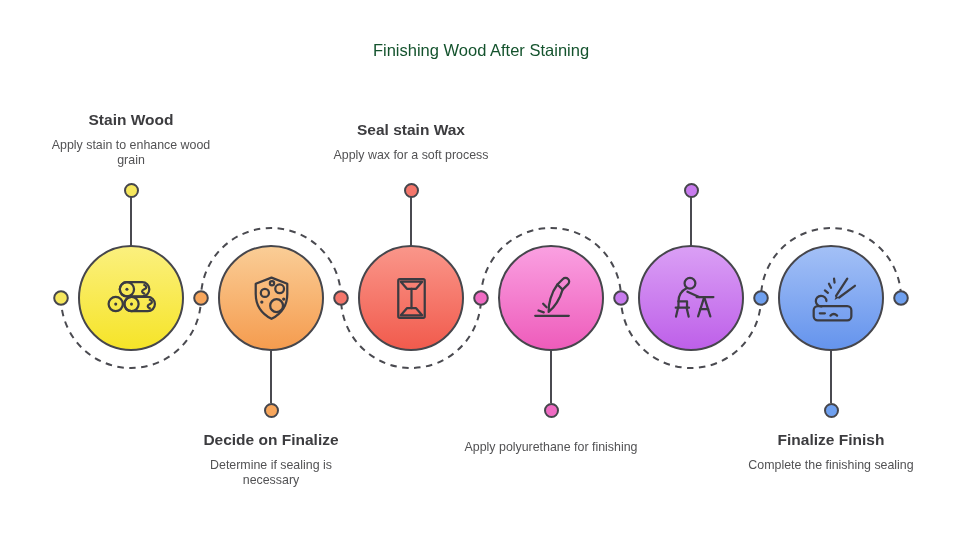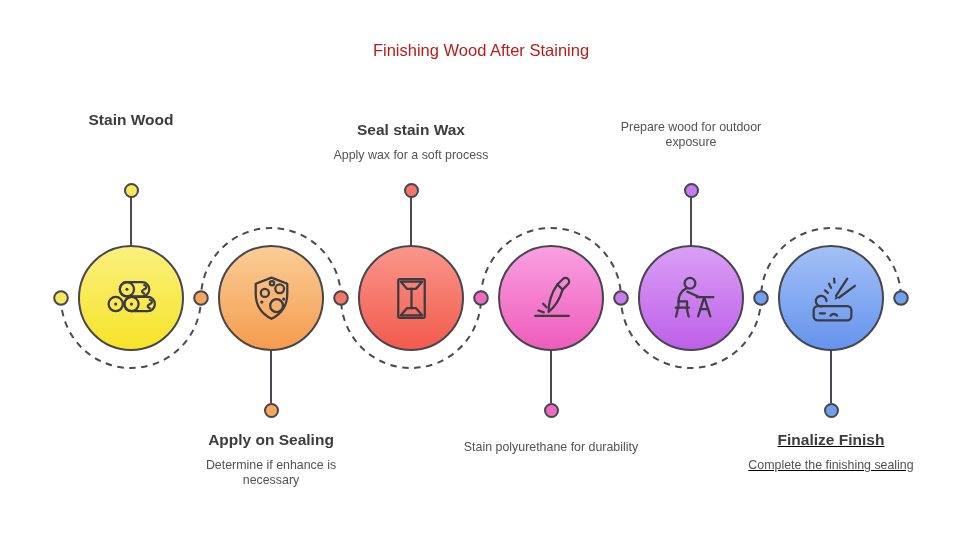--- a/index.html
+++ b/index.html
@@ -2,21 +2,21 @@
 <html><head>
 <meta charset="utf-8">
 <style>
   html,body{margin:0;padding:0;background:#fff;}
   .canvas{
     position:relative;width:962px;height:542px;background:#ffffff;overflow:hidden;
     font-family:"Liberation Sans",sans-serif;
   }
   .title{
     position:absolute;left:0;top:41px;width:962px;margin:0;text-align:center;
-    font-size:16.5px;font-weight:400;color:#b91c1c;
+    font-size:16.5px;font-weight:400;color:#14532d;
   }
   svg.flow{position:absolute;left:0;top:0;pointer-events:none;}
   .dashes{fill:none;stroke:#4a4a50;stroke-width:2;stroke-dasharray:6.5 5.5;}
   .cdot{stroke:#46464c;stroke-width:2;}
   .step{position:absolute;top:0;width:0;}
   .s1{left:131px}.s2{left:271px}.s3{left:411px}.s4{left:551px}.s5{left:691px}.s6{left:831px}
   .circle{
     position:absolute;left:-53px;top:245px;width:106px;height:106px;border-radius:50%;
     border:2px solid #46464c;box-sizing:border-box;
     background:linear-gradient(180deg,var(--ct),var(--cb));
@@ -29,21 +29,21 @@
   .stem-dot{
     position:absolute;left:-7.5px;width:15px;height:15px;border-radius:50%;
     border:2px solid #46464c;box-sizing:border-box;background:var(--cd);
   }
   .step.top .stem-dot{top:183px;}
   .step.bottom .stem-dot{top:403px;}
   .label{position:absolute;left:0;transform:translateX(-50%);width:180px;text-align:center;}
   .s1 .label,.s5 .label{top:111px;text-align:center;}
   .s3 .label{top:121px;}
   .step.bottom .label{top:431px;}
-  .s6 .label{width:212px;text-decoration:underline;}
+  .s6 .label{width:212px;}
   .label h2{margin:0;font-size:15.5px;font-weight:700;color:#3c3c3f;}
   .label p{margin:9px 0 0;font-size:12.4px;line-height:1.2;color:#525254;}
   .ic{fill:none;stroke:currentColor;stroke-width:2.2;stroke-linecap:round;stroke-linejoin:round;}
   .icf{fill:currentColor;stroke:none;}
 </style>
 </head>
 <body>
 
 <div class="canvas">
   <h1 class="title">Finishing Wood After Staining</h1>
@@ -73,42 +73,43 @@
           <circle cx="28" cy="33.5" r="7"></circle>
           <path d="M46 29.3 c2.8 1.2 2.8 3 0 4.2 c-2.8 1.2 -2.8 3 0 4.2"></path>
         </g>
         <circle class="icf" cx="23.5" cy="19" r="1.5"></circle>
         <circle class="icf" cx="12.5" cy="33.5" r="1.5"></circle>
         <circle class="icf" cx="28" cy="33.5" r="1.5"></circle>
       </svg>
     </div>
     <div class="label">
       <h2>Stain Wood</h2>
+      <p>Apply stain to enhance wood grain</p>
     </div>
   </div>
 
   <div class="step bottom s2" style="--ct: #FACD96; --cb: #F59C4F; --cd: #F7A65C;">
     <div class="stem"></div>
     <div class="stem-dot"></div>
     <div class="circle">
       <svg class="icon" viewBox="0 0 56 56">
         <g class="ic">
           <path d="M28 7.5 L43.5 13.5 V23.5 C43.5 35 36.8 43.4 28 48 C19.2 43.4 12.5 35 12.5 23.5 V13.5 Z"></path>
           <circle cx="21.5" cy="22.5" r="4"></circle>
           <circle cx="36" cy="18.5" r="4.3"></circle>
           <circle cx="33" cy="35" r="6.3"></circle>
           <circle cx="28.5" cy="13" r="2.1"></circle>
         </g>
         <circle class="icf" cx="18.5" cy="31.5" r="1.6"></circle>
         <circle class="icf" cx="40" cy="28.5" r="1.6"></circle>
       </svg>
     </div>
     <div class="label">
-      <h2>Apply on Sealing</h2>
-      <p>Determine if enhance is necessary</p>
+      <h2>Decide on Finalize</h2>
+      <p>Determine if sealing is necessary</p>
     </div>
   </div>
 
   <div class="step top s3" style="--ct: #FA968A; --cb: #F15B4D; --cd: #F4766B;">
     <div class="stem"></div>
     <div class="stem-dot"></div>
     <div class="circle">
       <svg class="icon" viewBox="0 0 56 56">
         <g class="ic">
           <rect x="15" y="9" width="26" height="38" rx="1.5"></rect>
@@ -132,21 +133,21 @@
         <g class="ic">
           <path d="M12 45 H45"></path>
           <path d="M33.8 14.2 L39.2 8.8 a3.6 3.6 0 0 1 5.1 5.1 L38.9 19.3"></path>
           <path d="M33.8 14.2 L38.9 19.3 C36.5 27.5 32 35.5 25.2 41.2 C24.8 34 27.5 22.5 33.8 14.2 Z"></path>
           <path d="M19.8 33.2 L23.2 36.6"></path>
           <path d="M15.2 39.8 L20.4 41.6"></path>
         </g>
       </svg>
     </div>
     <div class="label">
-      <p>Stain polyurethane for durability</p>
+      <p>Apply polyurethane for finishing</p>
     </div>
   </div>
 
   <div class="step top s5" style="--ct: #DA9FF5; --cb: #BE60E9; --cd: #C87BEE;">
     <div class="stem"></div>
     <div class="stem-dot"></div>
     <div class="circle">
       <svg class="icon" viewBox="0 0 56 56">
         <g class="ic">
           <circle cx="26.5" cy="13" r="5.3"></circle>
@@ -157,21 +158,20 @@
           <path d="M14.8 37 L12.8 45.8"></path>
           <path d="M23.2 37 L25.2 45.8"></path>
           <path d="M33 26.6 H49.5"></path>
           <path d="M40.5 26.6 L34.5 45.5"></path>
           <path d="M40.5 26.6 L46.5 45.5"></path>
           <path d="M36.6 38.5 H44.4"></path>
         </g>
       </svg>
     </div>
     <div class="label">
-      <p>Prepare wood for outdoor exposure</p>
     </div>
   </div>
 
   <div class="step bottom s6" style="--ct: #A3C0F6; --cb: #6594ED; --cd: #6FA0EF;">
     <div class="stem"></div>
     <div class="stem-dot"></div>
     <div class="circle">
       <svg class="icon" viewBox="0 0 56 56">
         <g class="ic">
           <rect x="10.5" y="35.5" width="37" height="14" rx="4"></rect>

